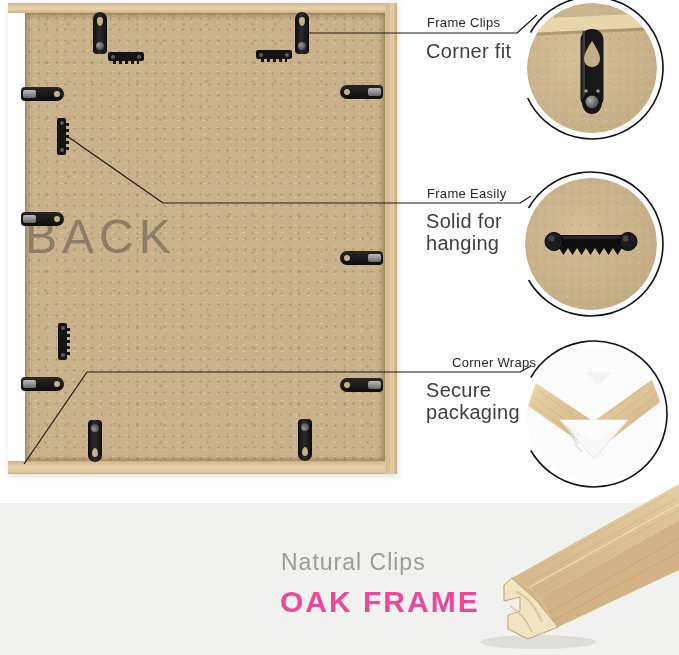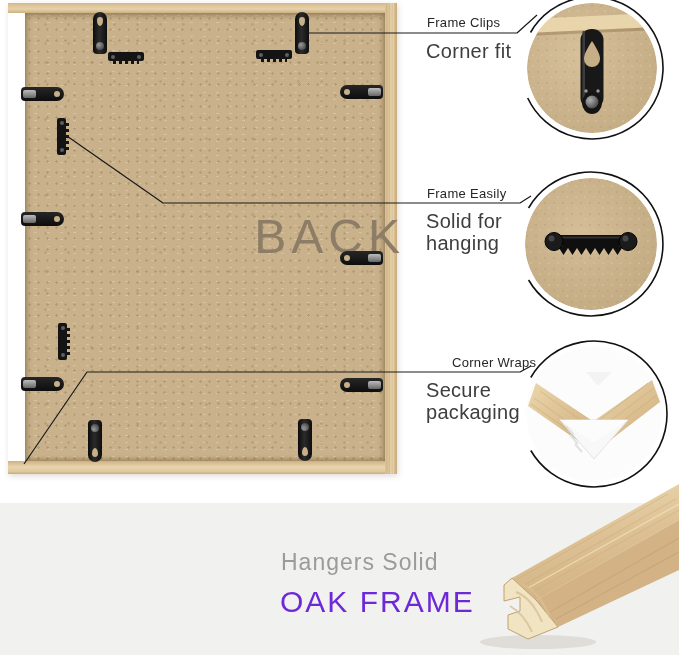--- a/index.html
+++ b/index.html
@@ -25,21 +25,21 @@
   .mdf{position:absolute;left:17px;top:10px;right:12px;bottom:13px;
     background-color:#c9b28b;
     background-image:
       radial-gradient(rgba(158,133,94,.5) 1px, transparent 1.3px),
       radial-gradient(rgba(228,209,172,.55) 1px, transparent 1.3px),
       radial-gradient(rgba(148,122,85,.3) 1.3px, transparent 1.7px);
     background-size:9px 11px,13px 7px,23px 19px;
     background-position:0 0,4px 6px,9px 2px;
     box-shadow:inset 0 3px 5px rgba(90,65,30,.28), inset 0 -2px 4px rgba(90,65,30,.2),
                inset 3px 0 5px rgba(90,65,30,.18), inset -3px 0 5px rgba(90,65,30,.18);}
-  .back-label{position:absolute;left:0;right:-20px;top:196px;text-align:right;
+  .back-label{position:absolute;left:0;right:-20px;top:196px;text-align:left;
     font-size:48px;letter-spacing:5px;color:#8d7d66;font-weight:500;}
   
   .hw-layer{position:absolute;left:0;top:0;width:679px;height:655px;z-index:2;pointer-events:none;}
   .hw{position:absolute;}
   .clip-v{width:14px;height:42px;border-radius:7px 7px 4px 4px;
     background:linear-gradient(90deg,#0c0c0c,#2b2b2b 45%,#0e0e0e);}
   .clip-v::before{content:"";position:absolute;left:4px;top:5px;width:6px;height:9px;
     background:#c7b08a;border-radius:50%/38% 38% 62% 62%;}
   .clip-v::after{content:"";position:absolute;left:3px;bottom:4px;width:8px;height:8px;border-radius:50%;
     background:radial-gradient(circle at 35% 35%,#9a9a9a,#2e2e2e);}
@@ -69,22 +69,22 @@
   
   .callout-title{position:absolute;left:427px;font-size:13px;color:#262626;letter-spacing:.3px;z-index:4;}
   .callout-sub{position:absolute;left:426px;width:118px;font-size:20px;line-height:22px;
     color:#3e3e3e;letter-spacing:.3px;z-index:4;}
   
   .banner{position:absolute;left:0;top:503px;width:679px;height:152px;background:#f1f1ef;z-index:1;}
   .banner-percent{position:absolute;left:34px;top:545px;font-size:77px;line-height:1.05;
     color:#a5a5a4;font-weight:500;letter-spacing:2px;z-index:2;}
   .banner-line1{position:absolute;left:281px;top:549px;font-size:23px;color:#9b9b9b;
     letter-spacing:1px;z-index:2;}
-  .banner-line2{position:absolute;left:280px;top:585px;font-size:30px;color:#6d28d9;
-    letter-spacing:2px;font-weight:400;z-index:2;}
+  .banner-line2{position:absolute;left:280px;top:585px;font-size:30px;color:#ec4899;
+    letter-spacing:2px;font-weight:700;z-index:2;}
   .moulding{position:absolute;left:458px;top:480px;z-index:2;}
 </style>
 </head>
 <body>
 
 <div class="stage">
 
   <div class="frame-photo">
     <div class="wood wood-top"></div>
     <div class="wood wood-bottom"></div>
@@ -200,21 +200,21 @@
   <div class="callout-title" style="top:15px;">Frame Clips</div>
   <div class="callout-sub" style="top:40px;">Corner fit</div>
 
   <div class="callout-title" style="top:186px;">Frame Easily</div>
   <div class="callout-sub" style="top:210px;">Solid for hanging</div>
 
   <div class="callout-title" style="top:355px;margin-left:25px;">Corner Wraps</div>
   <div class="callout-sub" style="top:379px;">Secure packaging</div>
 
   <div class="banner"></div>
-  <div class="banner-line1">Hangers Solid</div>
+  <div class="banner-line1">Natural Clips</div>
   <div class="banner-line2">OAK FRAME</div>
 
   <svg class="moulding" width="221" height="175" viewBox="0 0 221 175">
     <defs>
       <linearGradient id="mTop" x1="0" y1="0" x2="0.25" y2="1">
         <stop offset="0%" stop-color="#eedbb3"></stop>
           <stop offset="55%" stop-color="#ddc194"></stop>
           <stop offset="100%" stop-color="#d2b385"></stop>
       </linearGradient>
     </defs>

